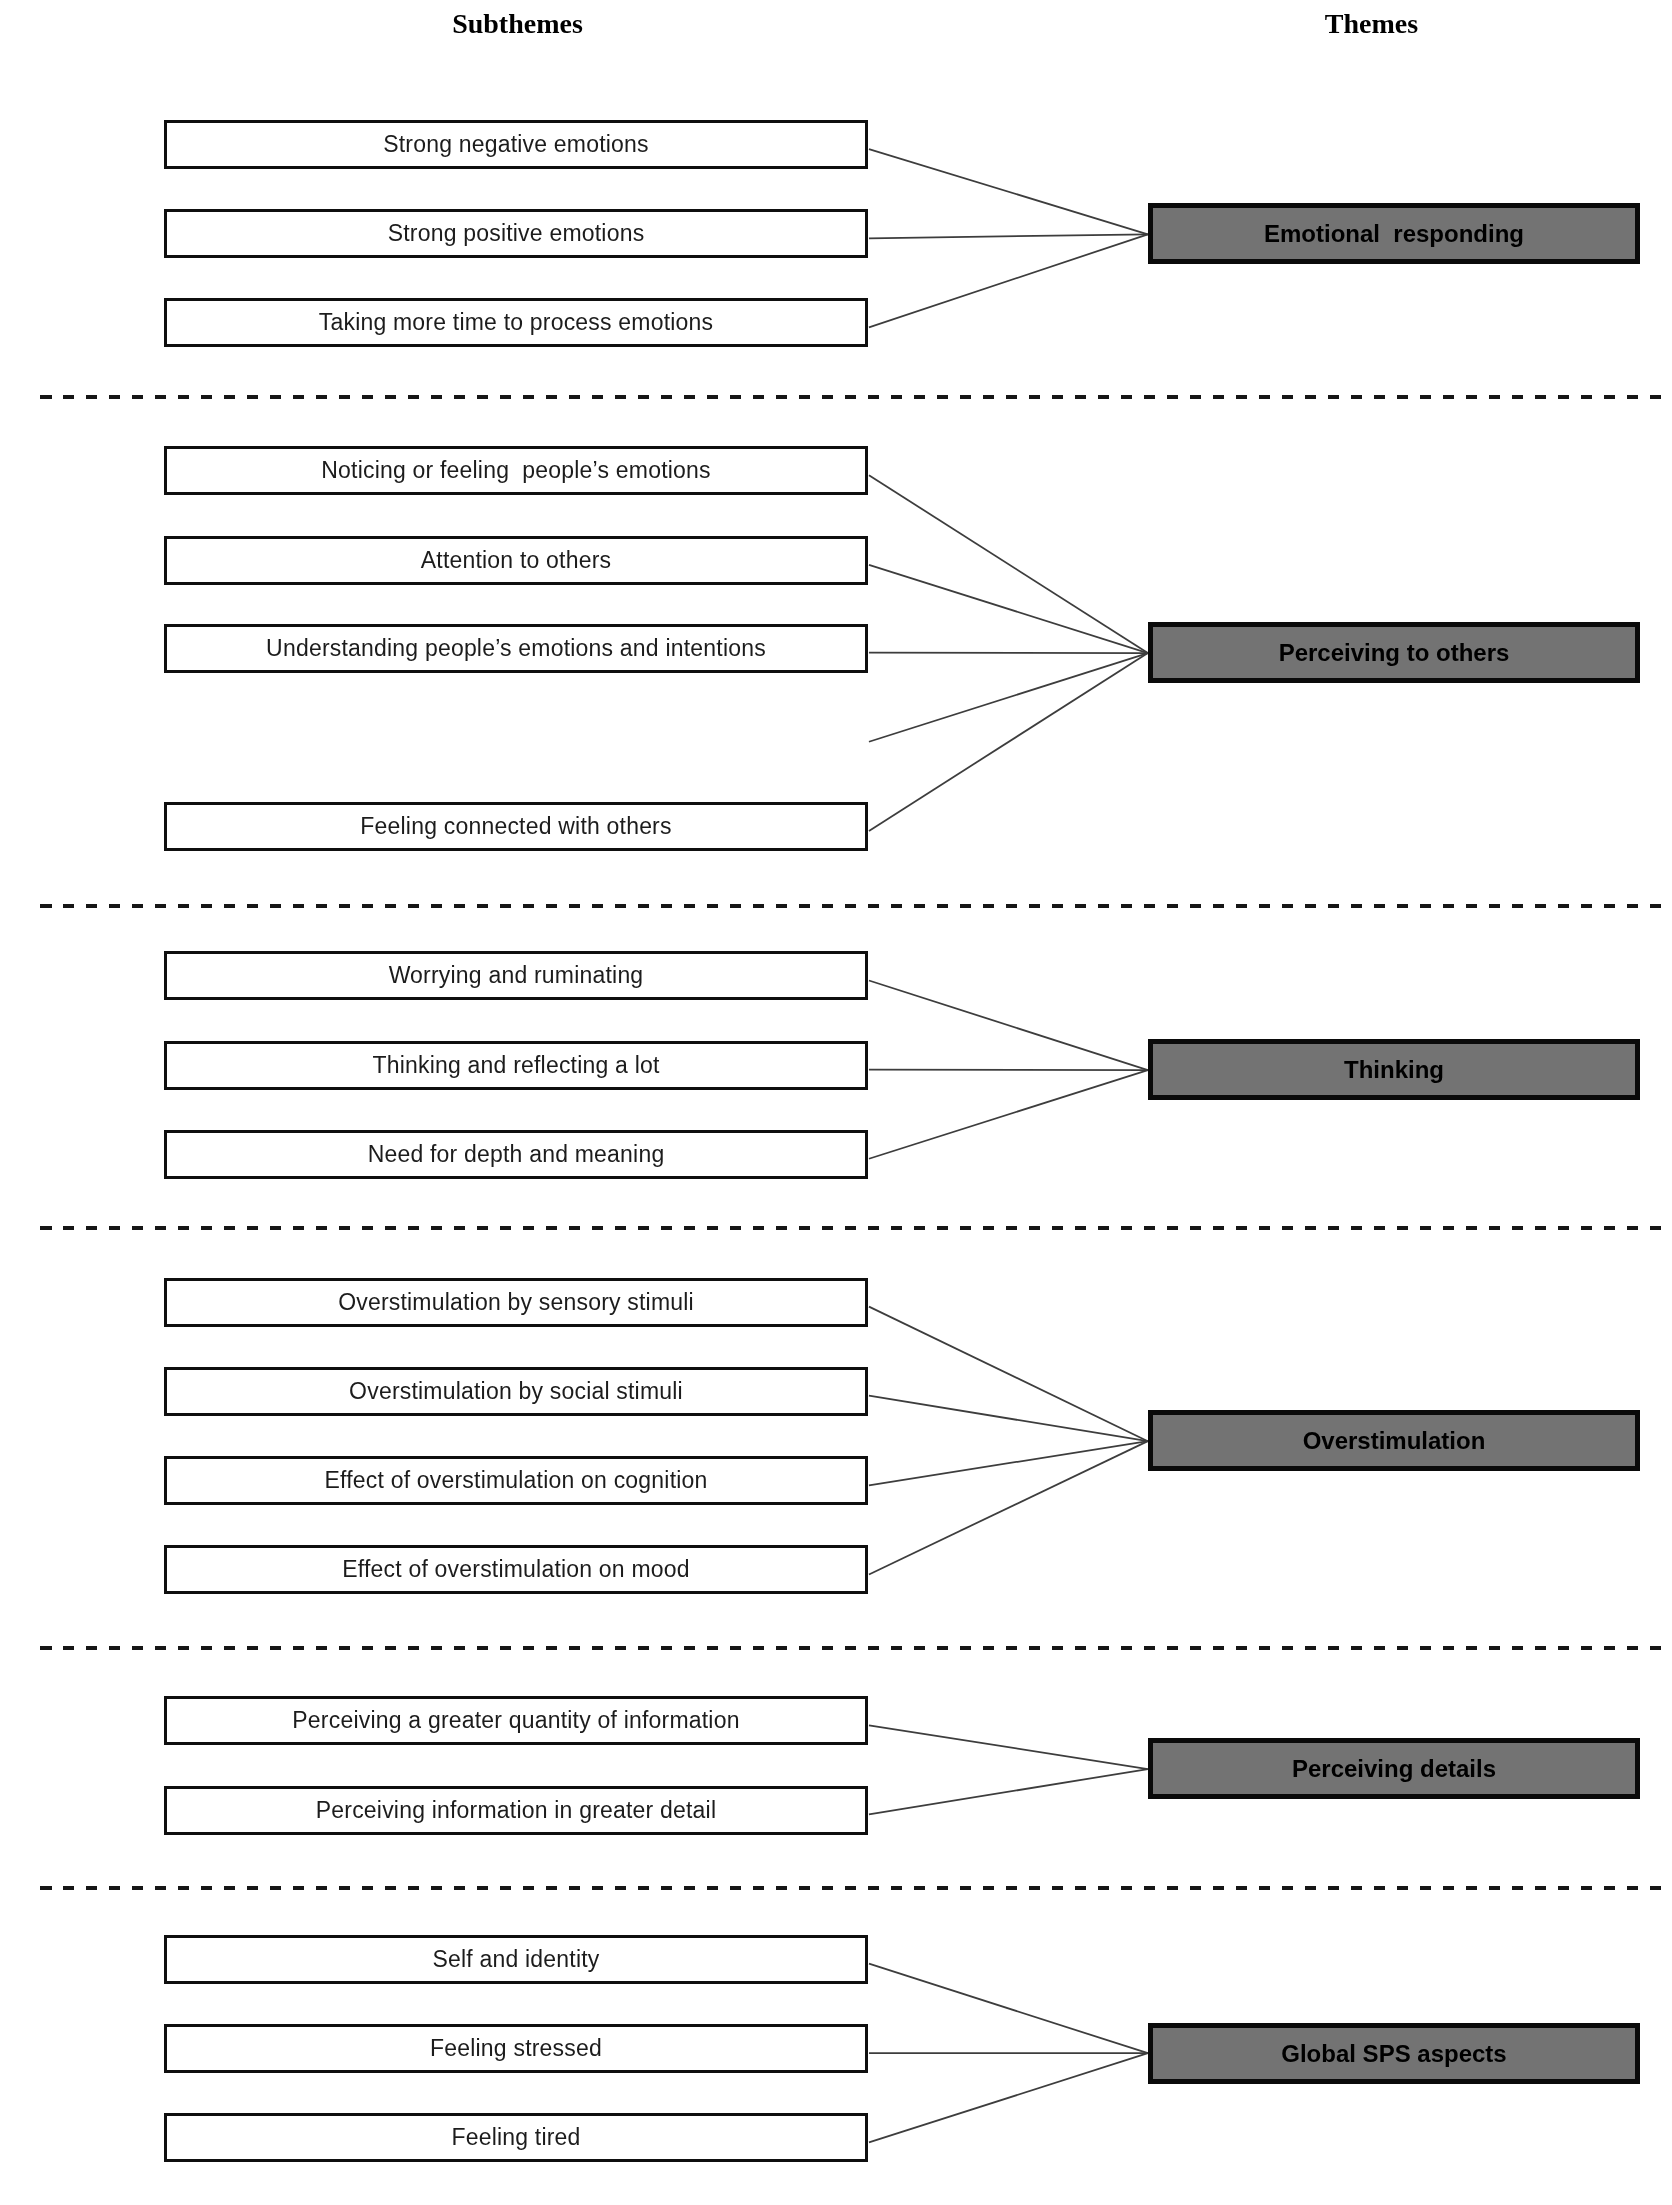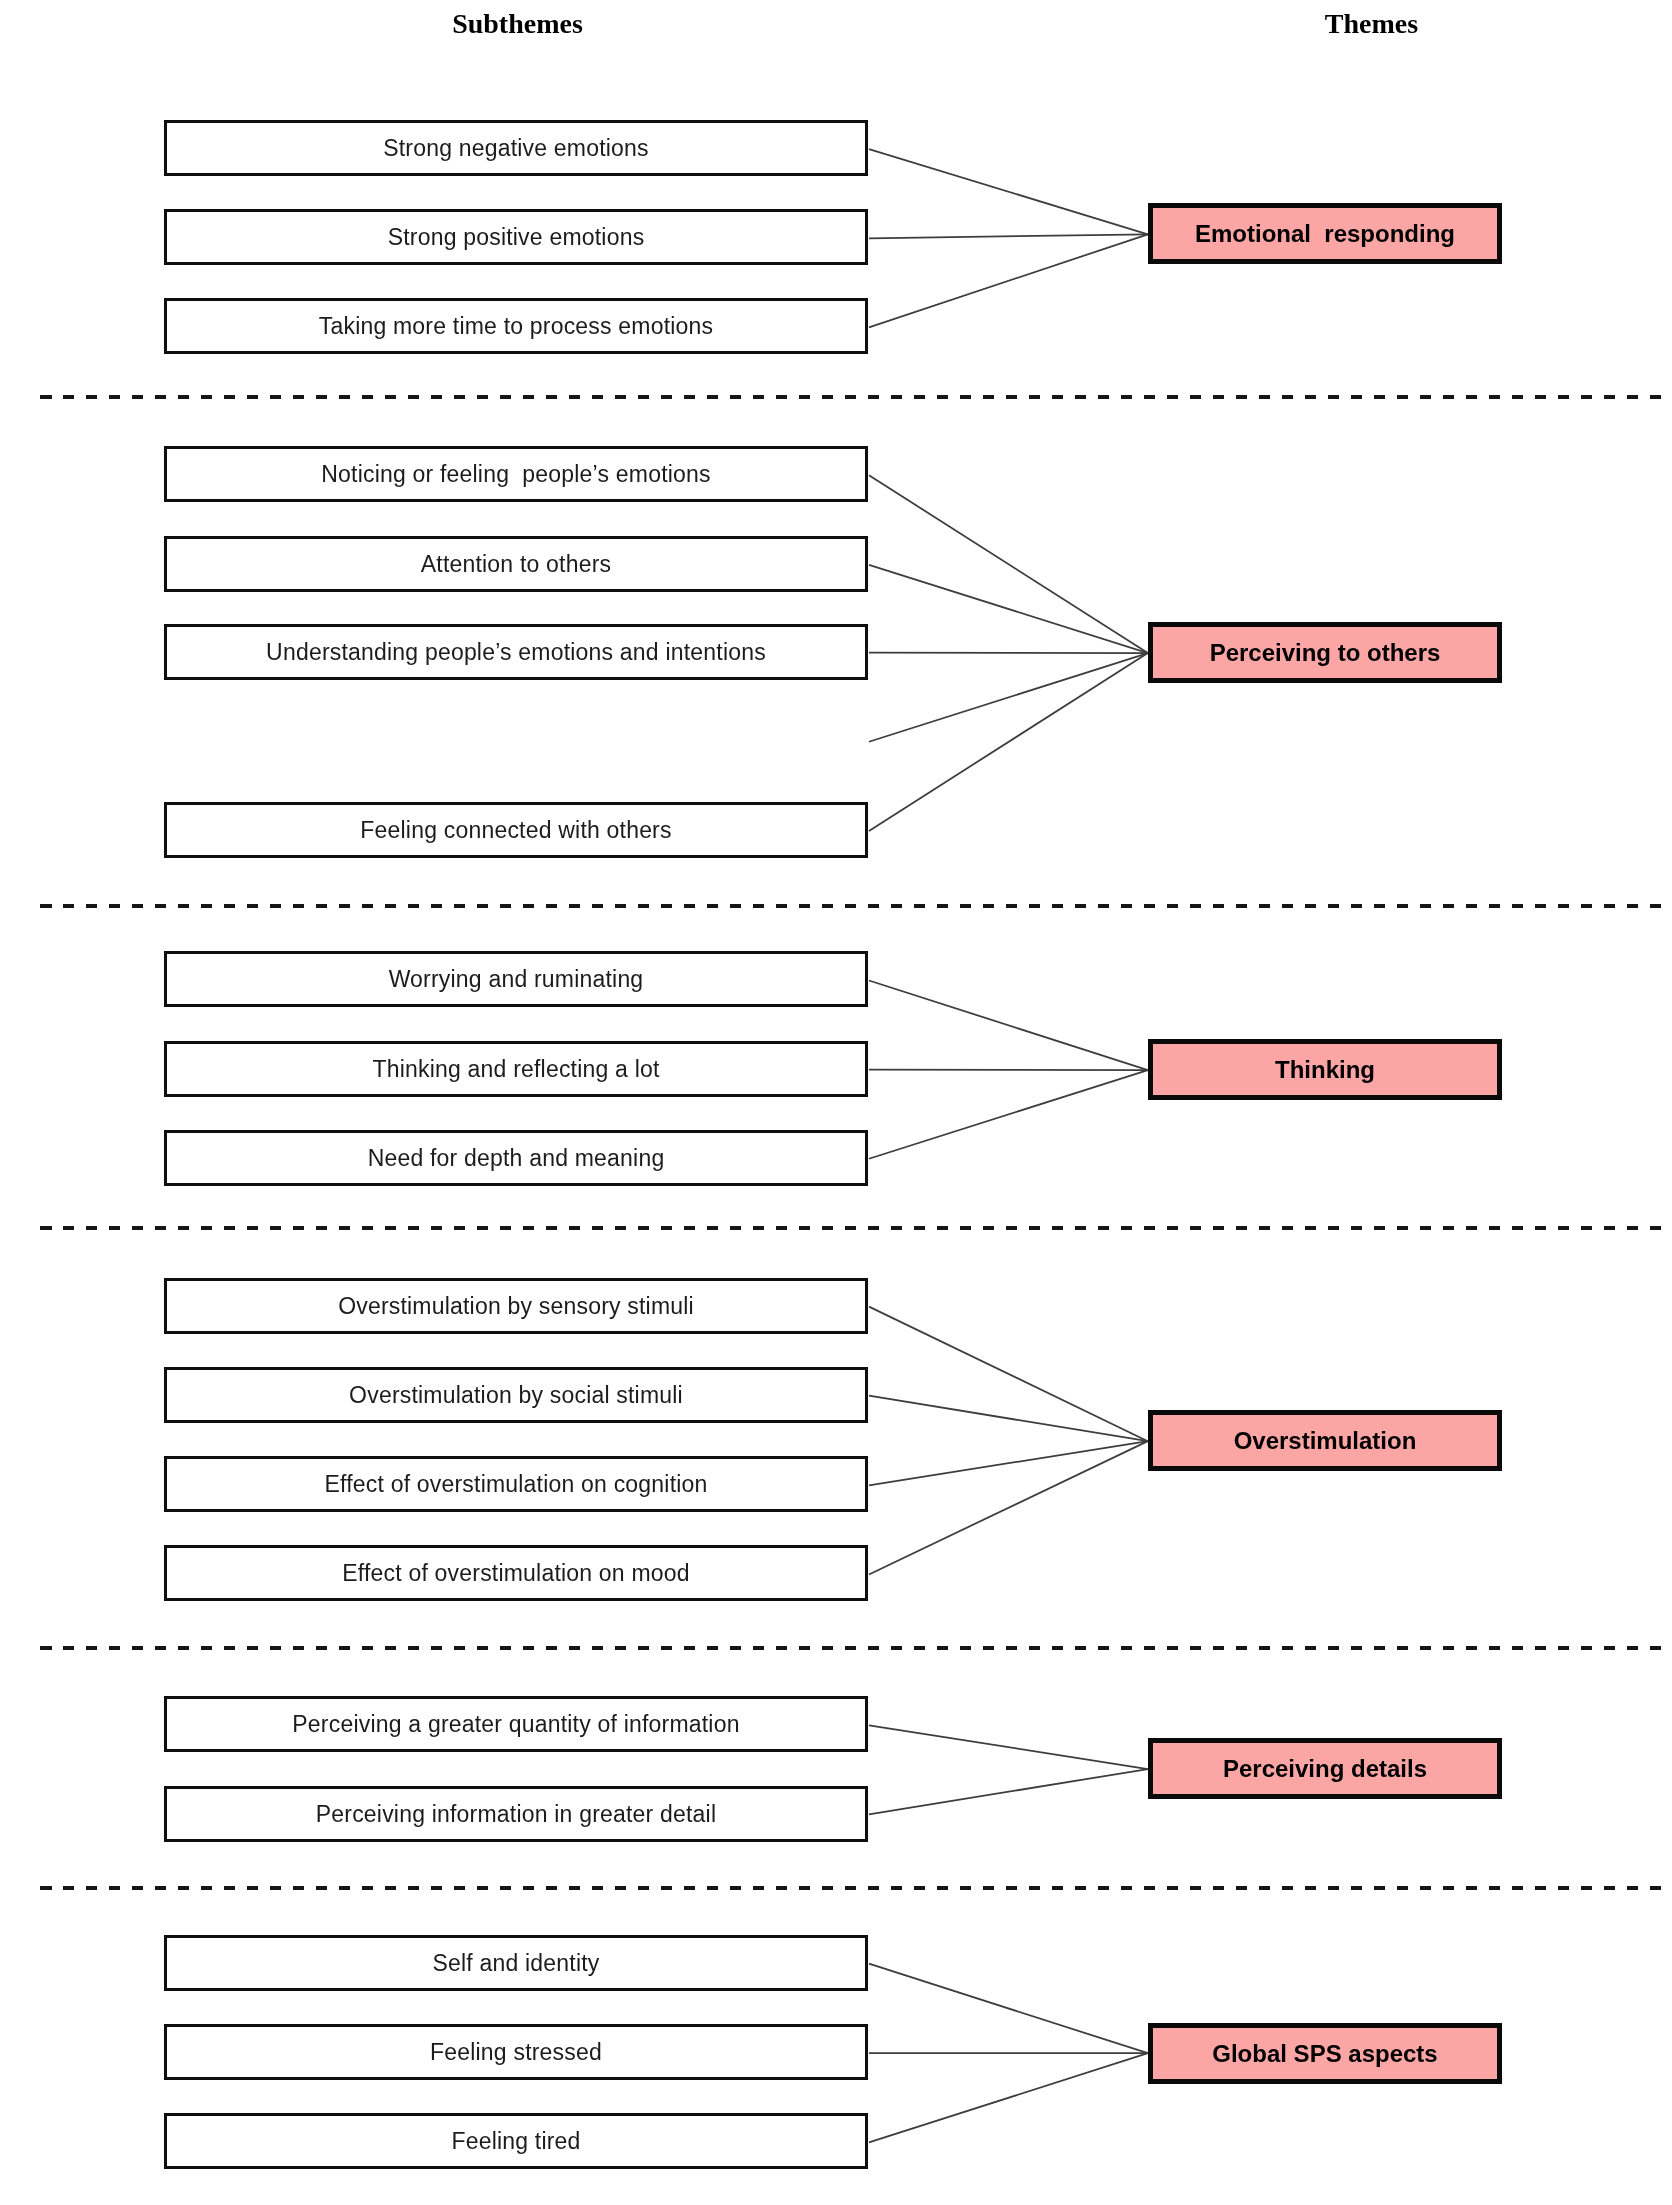--- a/index.html
+++ b/index.html
@@ -23,43 +23,43 @@
     font-size: 28px;
     color: #000000;
     z-index: 3;
   }
   .col-header.sub { left: 349px; }
   .col-header.thm { left: 1203px; }
   .sbox {
     position: absolute;
     left: 128px;
     width: 704px;
-    height: 56px;
+    height: 49px;
     box-sizing: border-box;
     border: 3.1px solid #0f0f0f;
     background: #ffffff;
     display: flex;
     align-items: center;
     justify-content: center;
     z-index: 2;
   }
   .sbox span {
     font-size: 23px;
     color: #1c1c1c;
     white-space: pre;
     letter-spacing: 0.2px;
   }
   .tbox {
     position: absolute;
     left: 1112px;
-    width: 354px;
+    width: 492px;
     height: 61px;
     box-sizing: border-box;
     border: 5.3px solid #0a0a0a;
-    background: #fca5a5;
+    background: #737373;
     display: flex;
     align-items: center;
     justify-content: center;
     z-index: 2;
   }
   .tbox span {
     font-size: 24px;
     font-weight: 700;
     color: #000000;
     white-space: pre;

